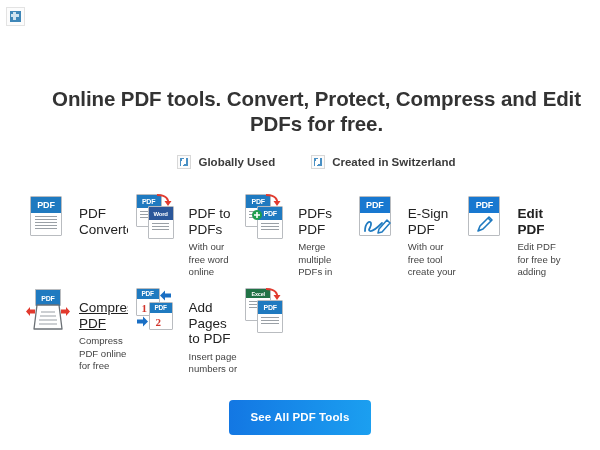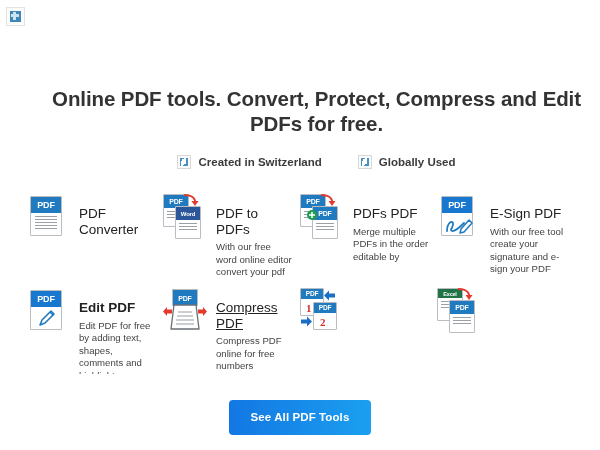--- a/index.html
+++ b/index.html
@@ -116,21 +116,21 @@
     font-weight: bold;
     color: #3b3b3b;
     white-space: nowrap;
   }
 
   
   .tools-grid {
     margin: 21px auto 0 auto;
     width: 548px;
     display: grid;
-    grid-template-columns: repeat(4, 1fr);
+    grid-template-columns: repeat(5, 1fr);
     grid-template-rows: 94px 94px;
     column-gap: 0px;
     row-gap: 0px;
   }
   .tool-card {
     display: flex;
     align-items: flex-start;
     gap: 9px;
     overflow: hidden;
     padding-right: 8px;
@@ -237,25 +237,25 @@
 <div class="logo-placeholder">
   <span class="glyph"></span>
 </div>
 
 <div class="hero">
   <h1>Online PDF tools. Convert, Protect, Compress and Edit PDFs for free.</h1>
 
   <div class="badges">
     <div class="badge">
       <span class="broken-img"></span>
-      <span>Created in Switzerland</span>
+      <span>Globally Used</span>
     </div>
     <div class="badge">
       <span class="broken-img"></span>
-      <span>Globally Used</span>
+      <span>Created in Switzerland</span>
     </div>
   </div>
 </div>
 
 <div class="tools-grid">
 
   <a class="tool-card" style="text-decoration:none">
     <span class="tool-icon">
       <span class="doc" style="left:4px;top:2px;width:32px;height:40px;">
         <span class="tab pdf-blue" style="font-size:9px;">PDF</span>
@@ -399,20 +399,24 @@
         <span class="tab pdf-blue" style="height:38%;font-size:6.5px;">PDF</span>
         <span style="position:absolute;left:6px;top:13px;font-size:11px;font-weight:bold;color:#d1332a;font-family:'Liberation Serif',serif;">2</span>
       </span>
       <svg style="position:absolute;left:24px;top:2px;" width="11" height="11" viewBox="0 0 11 11">
         <path d="M0 5.5 L5 0.5 L5 3.5 L11 3.5 L11 7.5 L5 7.5 L5 10.5 Z" fill="#1a6fc4"></path>
       </svg>
       <svg style="position:absolute;left:1px;top:28px;" width="11" height="11" viewBox="0 0 11 11">
         <path d="M11 5.5 L6 0.5 L6 3.5 L0 3.5 L0 7.5 L6 7.5 L6 10.5 Z" fill="#1a6fc4"></path>
       </svg>
     </span>
+    <span class="tool-text">
+      <span class="tool-title" style="display:block;">Add Pages to PDF</span>
+      <span class="tool-desc" style="display:block;">Insert page numbers or blank pages into PDF</span>
+    </span>
   </a>
 
   <a class="tool-card" style="text-decoration:none">
     <span class="tool-icon">
       <span class="doc" style="left:0px;top:0px;width:26px;height:33px;">
         <span class="tab excel-green" style="height:30%;font-size:5.5px;">Excel</span>
         <span class="lines" style="top:40%;">
             <i></i>
             <i></i>
             <i></i>

